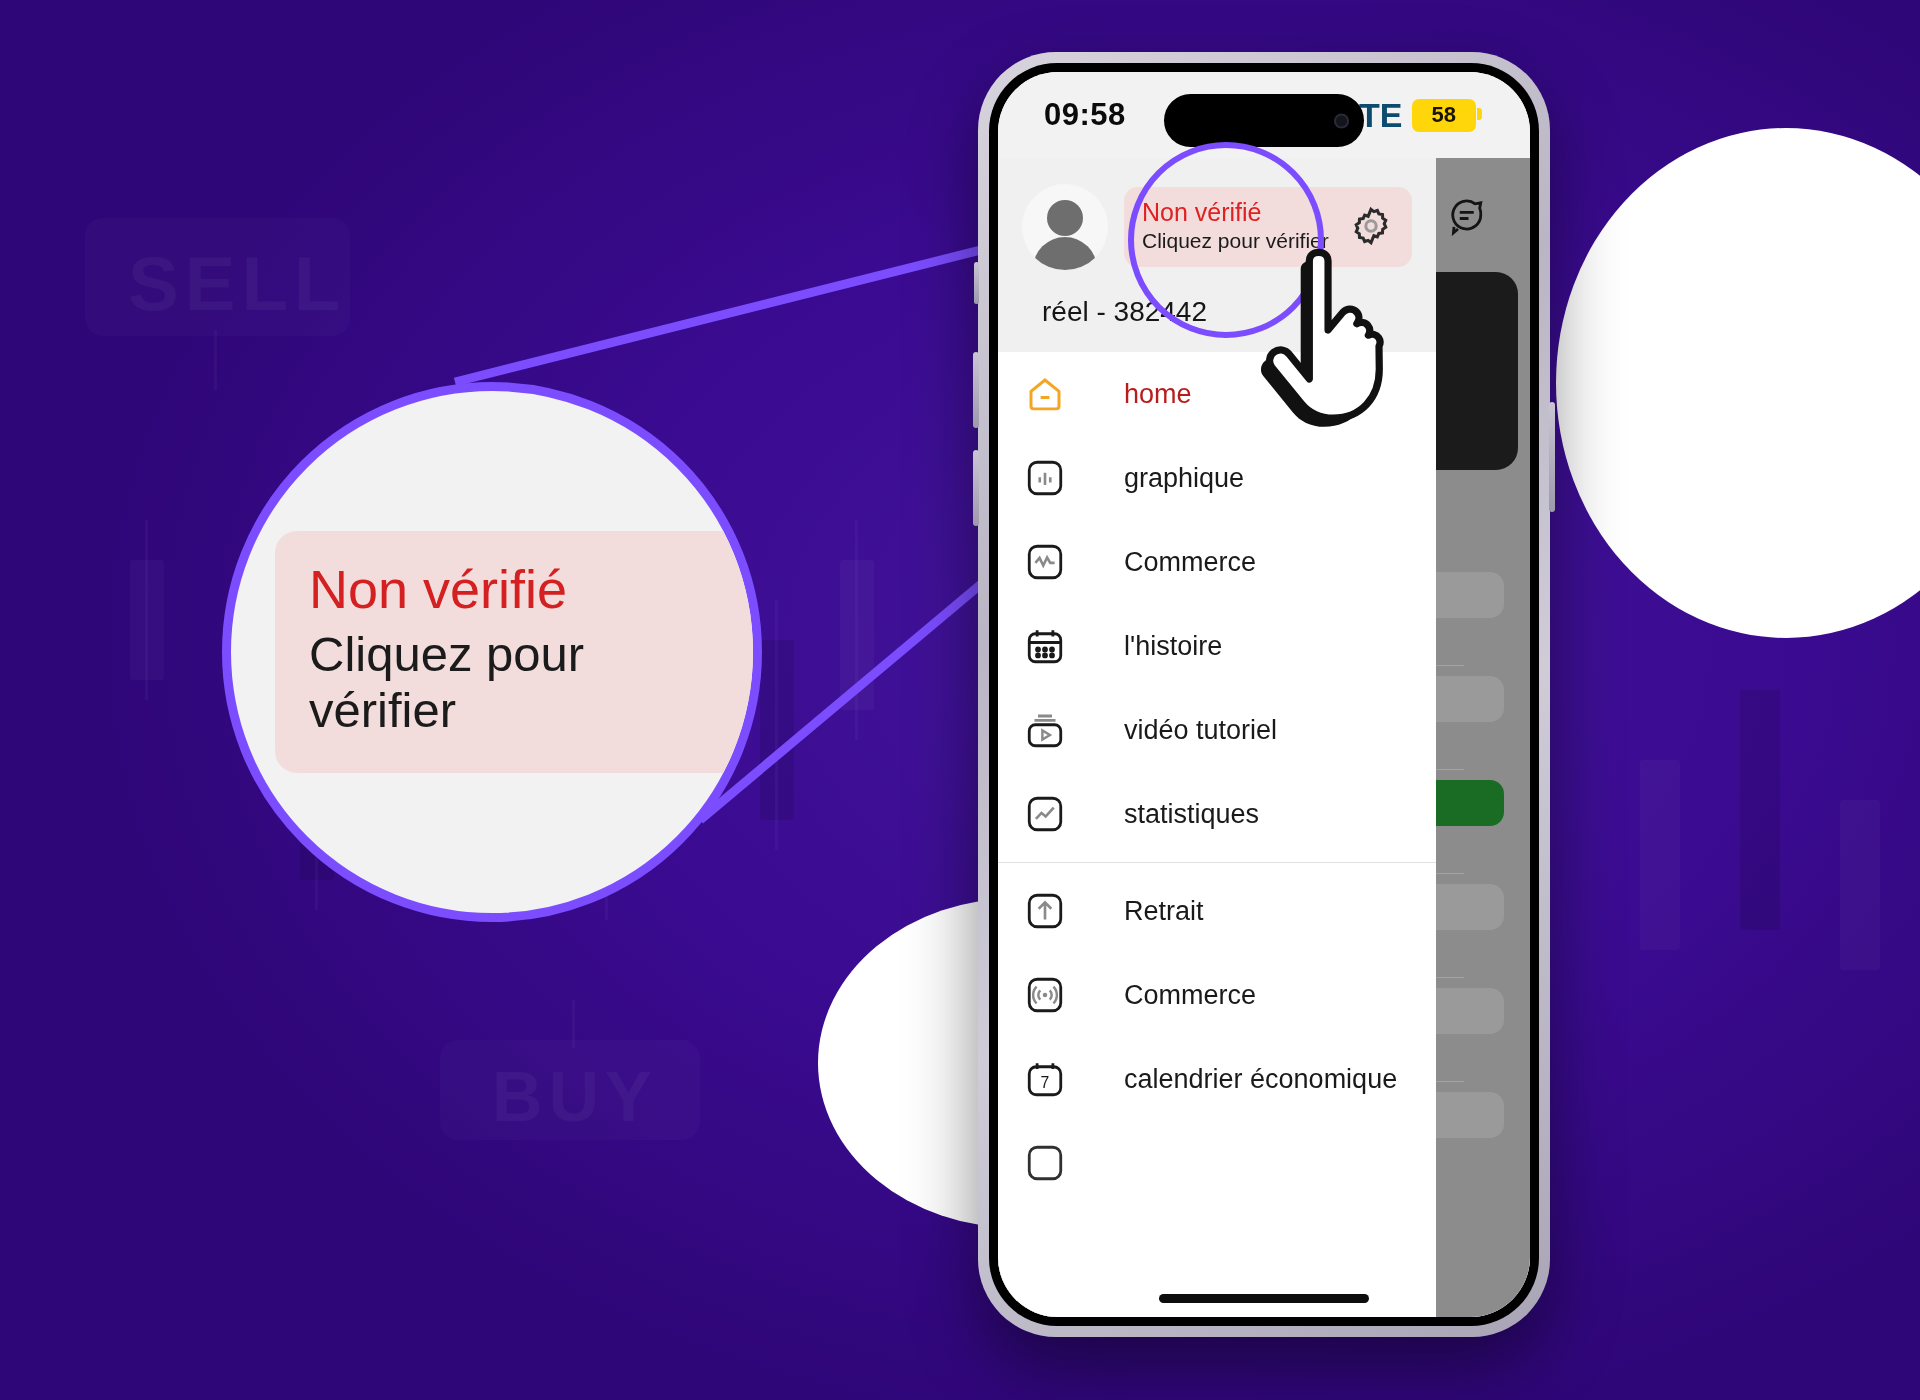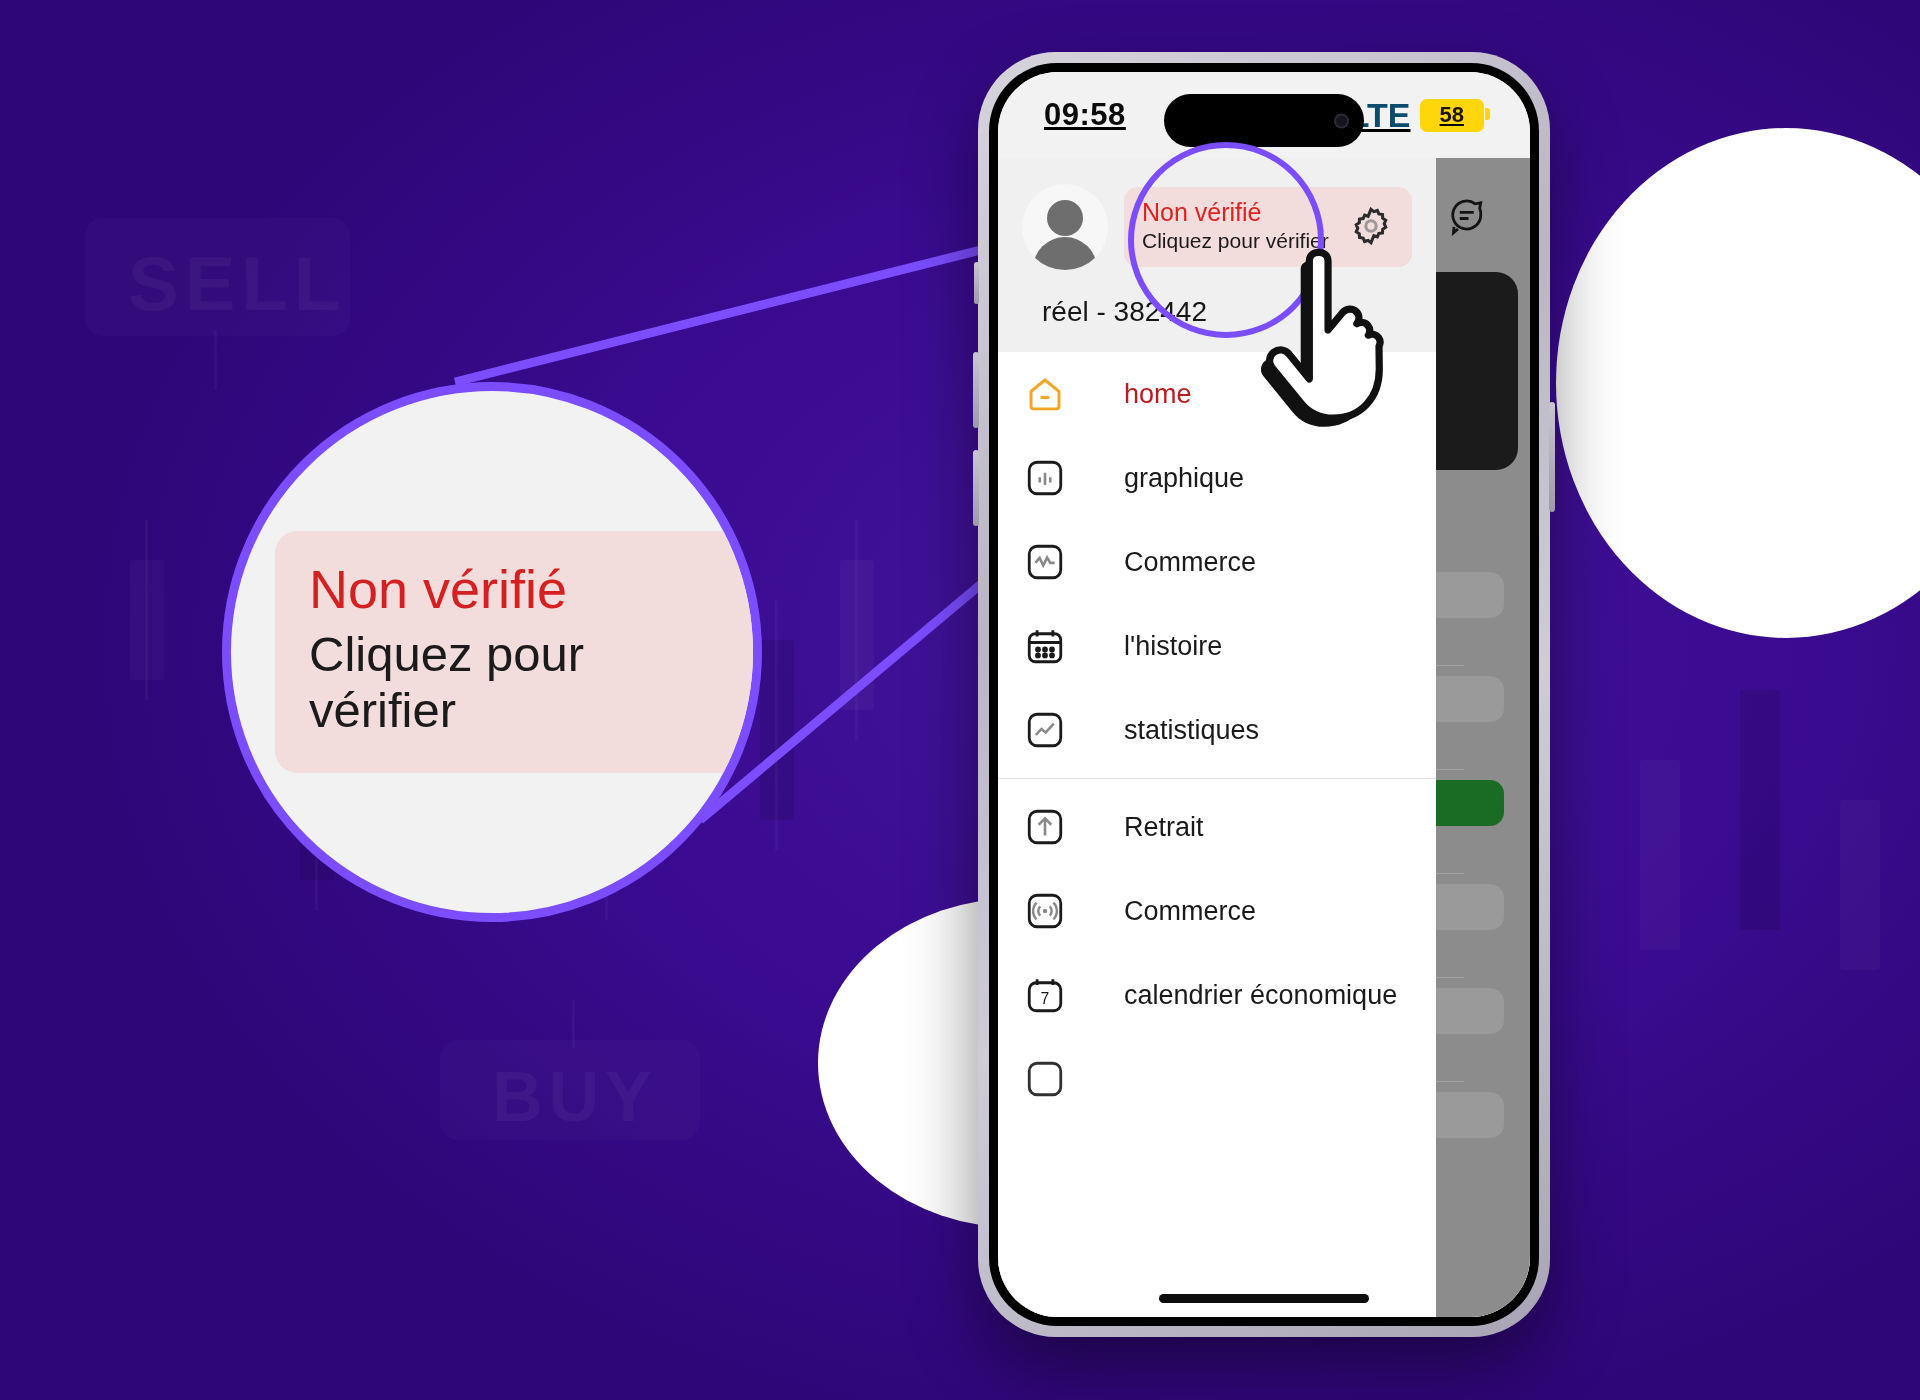--- a/index.html
+++ b/index.html
@@ -118,25 +118,24 @@
     overflow: hidden;
     background: #f2f2f2;
   }
   .side-btn {
     position: absolute;
     background: linear-gradient(180deg,#c9c5d3,#9e9aad);
     border-radius: 3px;
   }
   
   #statusbar {
-    position: absolute; top: 0; left: 0; right: 0; height: 86px;
+    position: absolute; top: 0; left: 0; right: 8px; height: 86px;
     display: flex; align-items: center;
     padding: 0 46px;
     z-index: 12;
-    text-decoration: underline;
   }
   #clock { font-size: 31px; font-weight: 700; color: #0b0b0b; letter-spacing: .5px; }
   #status-right { margin-left: auto; display: flex; align-items: center; gap: 9px; }
   #signal { display: flex; align-items: flex-end; gap: 3px; height: 22px; }
   #signal i { display: block; width: 5px; background: #111; border-radius: 1px; }
   #signal i:nth-child(1) { height: 7px; }
   #signal i:nth-child(2) { height: 11px; }
   #signal i:nth-child(3) { height: 16px; background: #b5b5b5; }
   #signal i:nth-child(4) { height: 21px; background: #b5b5b5; }
   #lte { font-size: 34px; font-weight: 600; color: #0c4a6e; }
@@ -470,20 +469,28 @@
                 <circle cx="8" cy="14" r=".85" fill="#1a1a1a"></circle>
                   <circle cx="12" cy="14" r=".85" fill="#1a1a1a"></circle>
                 <circle cx="16" cy="14" r=".85" fill="#1a1a1a"></circle>
                   <circle cx="8" cy="17.4" r=".85" fill="#1a1a1a"></circle>
                 <circle cx="12" cy="17.4" r=".85" fill="#1a1a1a"></circle>
                   <circle cx="16" cy="17.4" r=".85" fill="#1a1a1a"></circle>
               </svg>
               <span class="lbl">l'histoire</span>
             </div>
 
+            <div class="mi">
+              <svg class="ic" viewBox="0 0 24 24" fill="none" stroke="#1a1a1a" stroke-width="1.6">
+                <rect x="3" y="9" width="18" height="12" rx="3.5"></rect>
+                <path d="M6 6.5h12M8 4h8" stroke="#8a8a8a"></path>
+                <path d="M10.5 12.3v5.2l4.3-2.6-4.3-2.6z" stroke="#8a8a8a" stroke-width="1.4"></path>
+              </svg>
+              <span class="lbl">vidéo tutoriel</span>
+            </div>
 
             <div class="mi">
               <svg class="ic" viewBox="0 0 24 24" fill="none" stroke="#1a1a1a" stroke-width="1.6">
                 <rect x="3" y="3" width="18" height="18" rx="4.5"></rect>
                 <path d="M6.8 14.8l3.2-3.4 2.4 2 4.6-5" stroke="#8a8a8a" stroke-width="1.5"></path>
               </svg>
               <span class="lbl">statistiques</span>
             </div>
 
             <div class="sep"></div>

